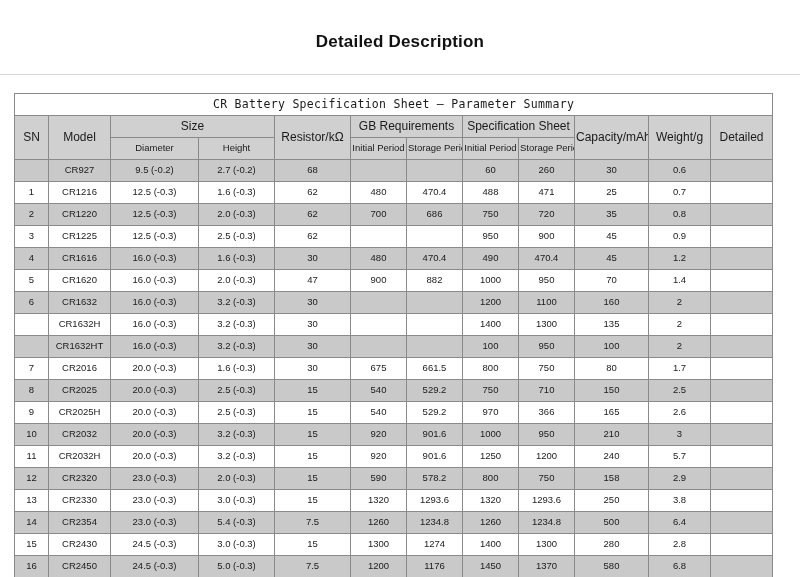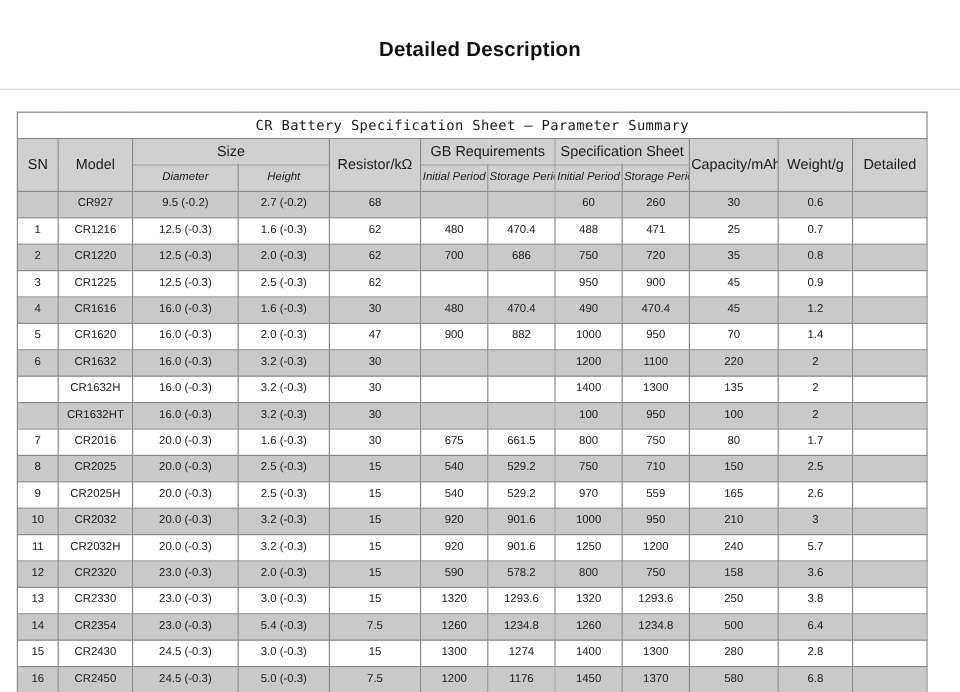--- a/index.html
+++ b/index.html
@@ -59,21 +59,20 @@
   .hdr td {
     background: #d0d0d0;
     font-size: 12px;
     height: 19px;
   }
   .hdr2 td {
     background: #d0d0d0;
     font-size: 9.5px;
     height: 30px;
     line-height: 1.1;
-    font-style: italic;
   }
   tr.shaded td {
     background: #c9c9c9;
   }
   tr.plain td {
     background: #ffffff;
   }
 </style>
 </head>
 <body>
@@ -209,21 +208,21 @@
         <tr class="shaded">
           <td>6</td>
           <td>CR1632</td>
           <td>16.0 (-0.3)</td>
           <td>3.2 (-0.3)</td>
           <td>30</td>
           <td></td>
           <td></td>
           <td>1200</td>
           <td>1100</td>
-          <td>220</td>
+          <td>160</td>
           <td>2</td>
           <td></td>
         </tr>
         <tr class="plain">
           <td></td>
           <td>CR1632H</td>
           <td>16.0 (-0.3)</td>
           <td>3.2 (-0.3)</td>
           <td>30</td>
           <td></td>
@@ -278,21 +277,21 @@
         </tr>
         <tr class="plain">
           <td>9</td>
           <td>CR2025H</td>
           <td>20.0 (-0.3)</td>
           <td>2.5 (-0.3)</td>
           <td>15</td>
           <td>540</td>
           <td>529.2</td>
           <td>970</td>
-          <td>559</td>
+          <td>366</td>
           <td>165</td>
           <td>2.6</td>
           <td></td>
         </tr>
         <tr class="shaded">
           <td>10</td>
           <td>CR2032</td>
           <td>20.0 (-0.3)</td>
           <td>3.2 (-0.3)</td>
           <td>15</td>
@@ -322,21 +321,21 @@
           <td>12</td>
           <td>CR2320</td>
           <td>23.0 (-0.3)</td>
           <td>2.0 (-0.3)</td>
           <td>15</td>
           <td>590</td>
           <td>578.2</td>
           <td>800</td>
           <td>750</td>
           <td>158</td>
-          <td>3.6</td>
+          <td>2.9</td>
           <td></td>
         </tr>
         <tr class="plain">
           <td>13</td>
           <td>CR2330</td>
           <td>23.0 (-0.3)</td>
           <td>3.0 (-0.3)</td>
           <td>15</td>
           <td>1320</td>
           <td>1293.6</td>

